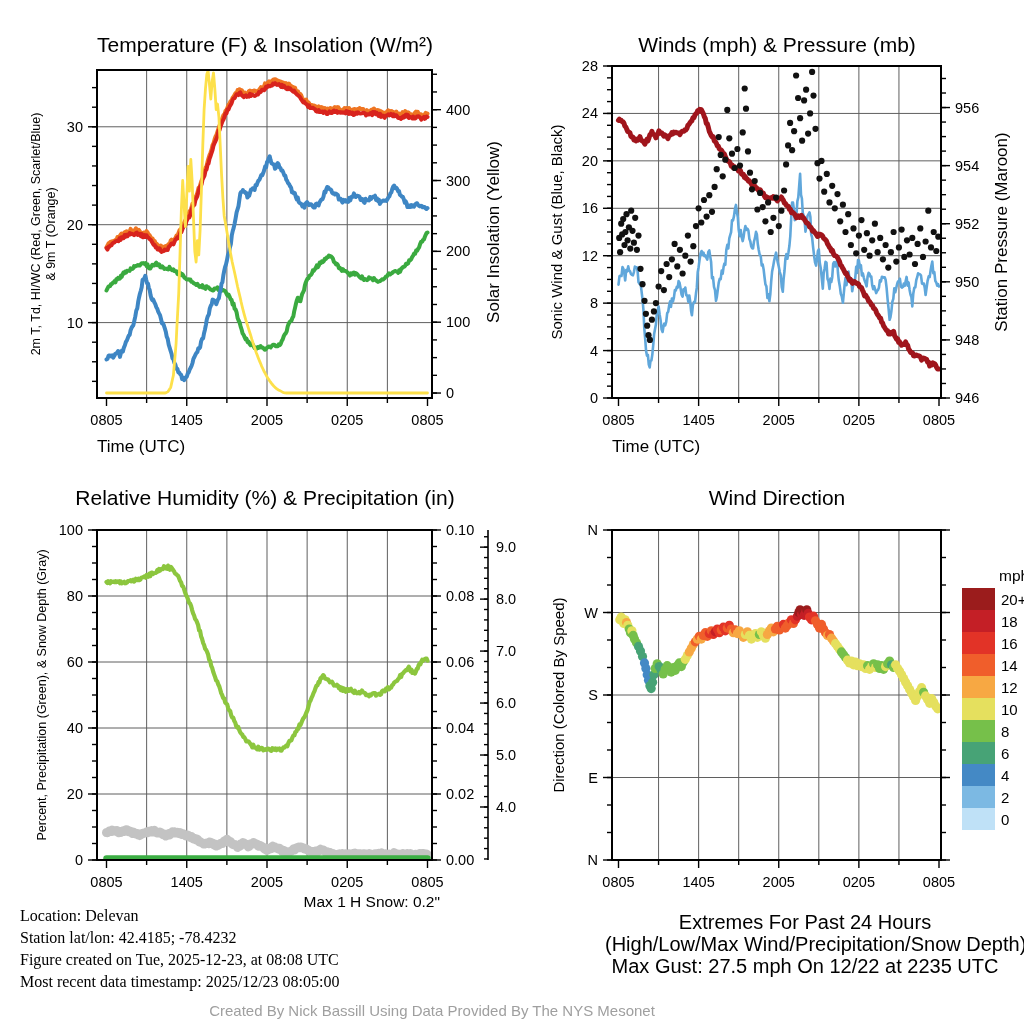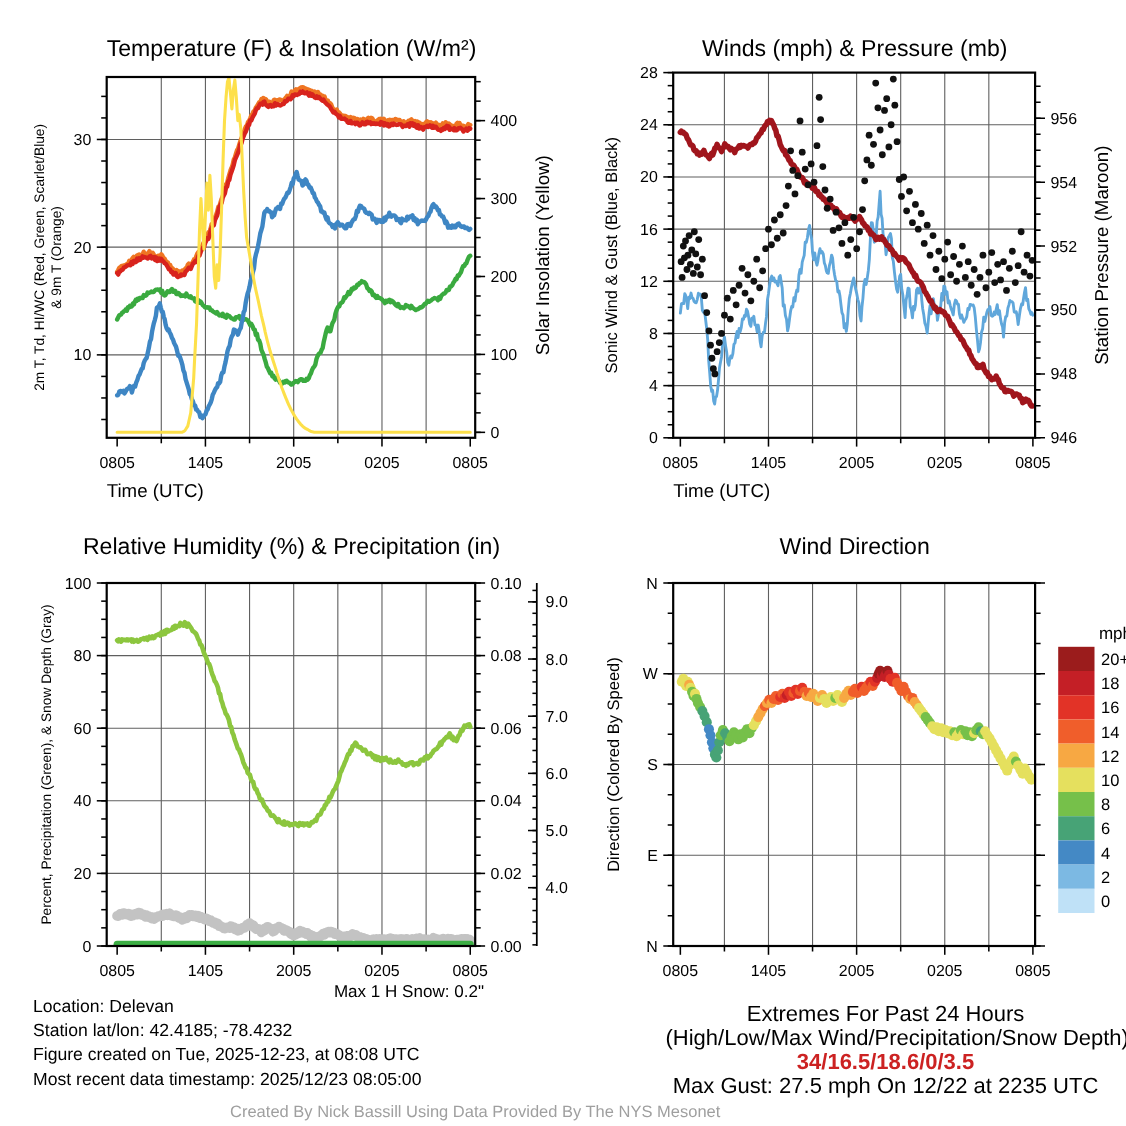--- a/index.html
+++ b/index.html
@@ -822,27 +822,26 @@
 <div class="rotlab" style="left:556px;top:232px;font-size:15px;">Sonic Wind &amp; Gust (Blue, Black)</div>
 <div class="rotlab" style="left:1002px;top:232px;font-size:17px;">Station Pressure (Maroon)</div>
 <div class="rotlab" style="left:42px;top:695px;font-size:12.5px;">Percent, Precipitation (Green), &amp; Snow Depth (Gray)</div>
 <div class="rotlab" style="left:558px;top:695px;font-size:15px;">Direction (Colored By Speed)</div>
 
 <div class="abs xlabel" style="left:97px;top:437px;width:335px;">Time (UTC)</div>
 <div class="abs xlabel" style="left:612px;top:437px;width:329px;">Time (UTC)</div>
 
 <div class="abs note-right" style="left:240px;top:893px;width:200px;">Max 1 H Snow: 0.2"</div>
 
-<div class="abs" style="left:30px;top:905px;">
+<div class="abs" style="left:20px;top:905px;font-family:Liberation Serif, serif;">
   <div class="footer-line">Location: Delevan</div>
   <div class="footer-line">Station lat/lon: 42.4185; -78.4232</div>
   <div class="footer-line">Figure created on Tue, 2025-12-23, at 08:08 UTC</div>
   <div class="footer-line">Most recent data timestamp: 2025/12/23 08:05:00</div>
 </div>
 
 <div class="abs extremes" style="left:605px;top:911px;width:400px;">
   <div>Extremes For Past 24 Hours</div>
   <div>(High/Low/Max Wind/Precipitation/Snow Depth)</div>
-  <div class="extreme-values">34/16.5/18.6/0/3.5</div>
   <div>Max Gust: 27.5 mph On 12/22 at 2235 UTC</div>
 </div>
 
 <div class="abs credit" style="left:0;top:1002px;">Created By Nick Bassill Using Data Provided By The NYS Mesonet</div>
 
 </body></html>

